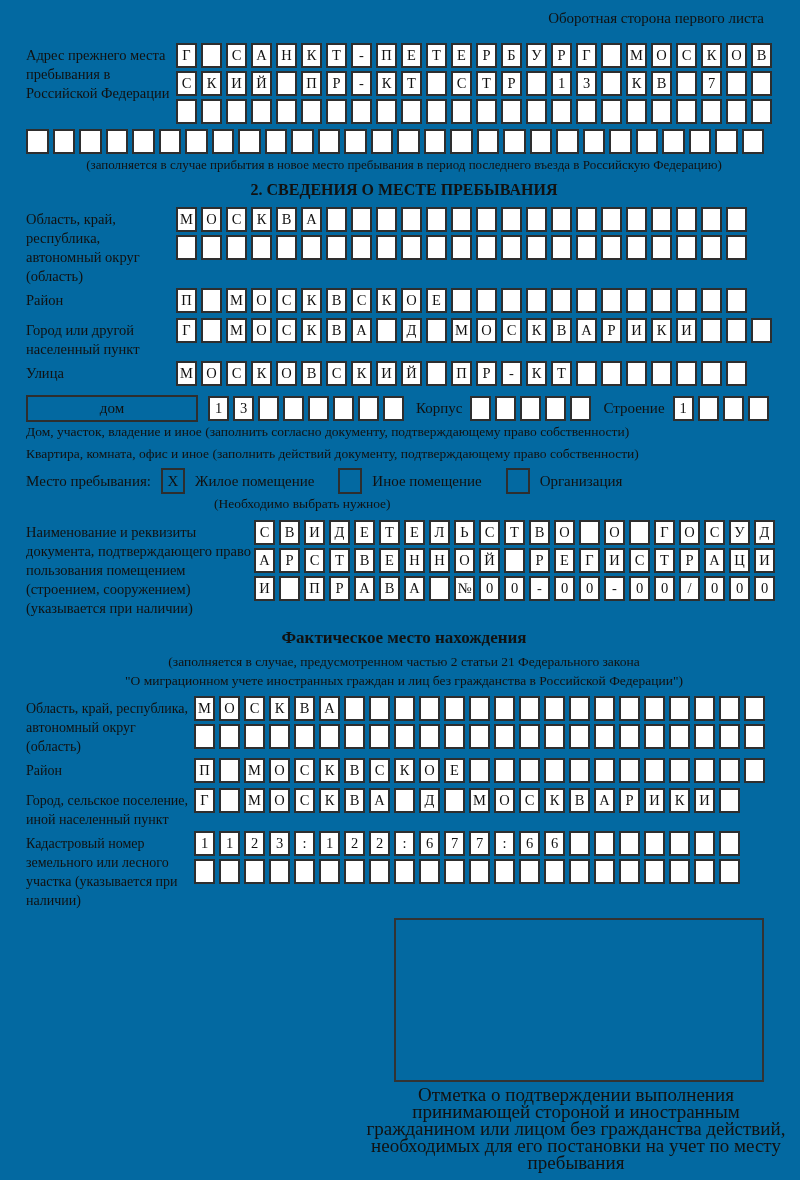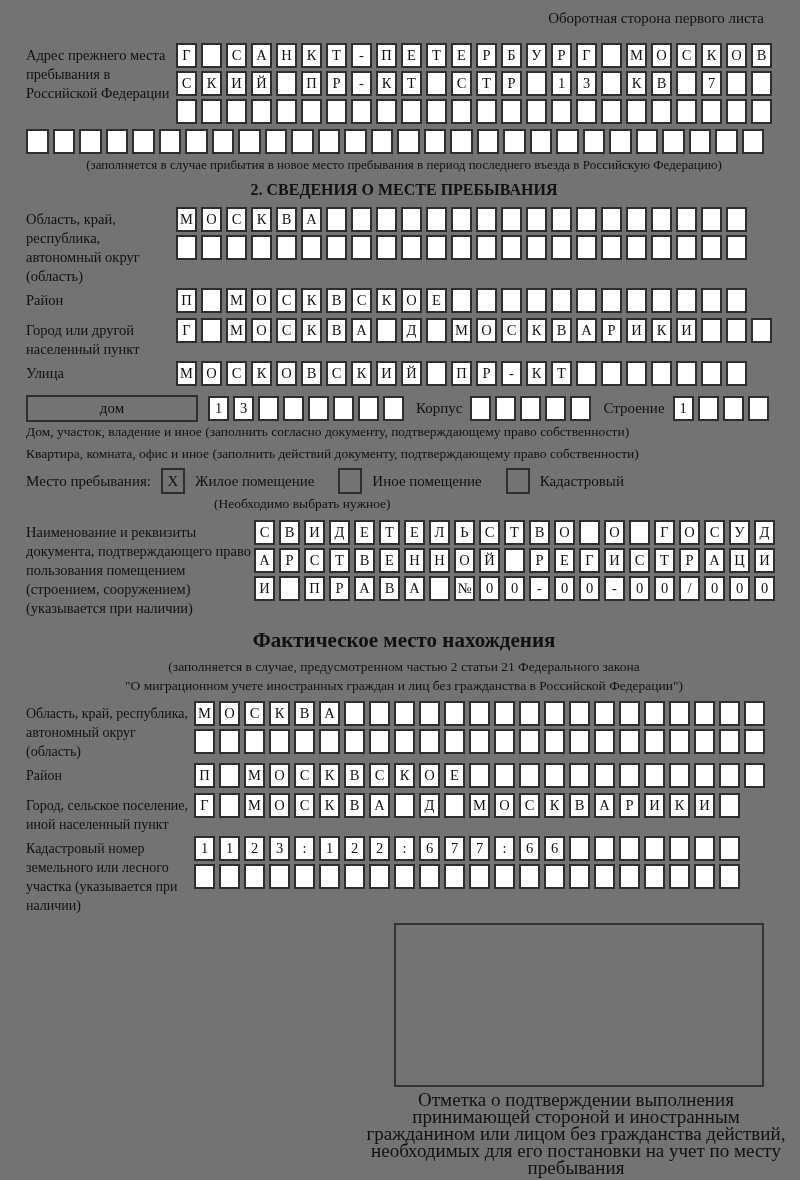--- a/index.html
+++ b/index.html
@@ -1,39 +1,39 @@
 <!DOCTYPE html>
 <html><head>
 <meta charset="utf-8">
 <style>
   html,body{margin:0;padding:0;background:#fff;}
   .page{
     width:800px;height:1180px;box-sizing:border-box;
-    padding:10px 18px 0 26px;background:#737373;color:#111;
+    padding:10px 18px 0 26px;background:#0369a1;color:#111;
     font-family:"Liberation Serif","DejaVu Serif",serif;
     overflow:hidden;position:relative;
   }
   .header-note{text-align:right;font-size:15px;padding-right:18px;margin-bottom:16px;}
 
   .field{display:flex;align-items:flex-start;margin-bottom:2px;font-family:Liberation Serif, serif;}
   .field-label{width:150px;flex:none;font-size:14.5px;line-height:19px;padding-top:3px;}
   .field-label.wide-label{width:228px;}
   .field-label.act-label{width:168px;font-size:14px;}
   .cells{flex:1;min-width:0;}
   .cell-row{white-space:nowrap;height:25px;margin-bottom:3px;}
   .cell{
     display:inline-block;box-sizing:border-box;width:21px;height:25px;
     border:2px solid #2e2e2e;margin-right:4px;text-align:center;
     font-size:14.5px;line-height:20px;vertical-align:top;background:#fff;
   }
   .cell-row.full .cell{width:22.5px;}
 
   .note-center{text-align:center;font-size:13px;margin:2px 0 8px;}
   .section-title{text-align:center;font-weight:bold;font-size:16px;margin:8px 0 8px;}
-  .sub-title{text-align:center;font-weight:bold;font-size:21px;margin:10px 0 4px;}
+  .sub-title{text-align:center;font-weight:bold;font-size:17px;margin:10px 0 4px;}
   .center-note{text-align:center;font-size:13.5px;line-height:19px;}
 
   .inline-row{display:flex;align-items:center;margin:6px 0 2px;}
   .named-box{box-sizing:border-box;border:2px solid #2e2e2e;height:27px;text-align:center;
     font-size:15px;line-height:23px;flex:none;}
   .named-box.dom{width:172px;margin-right:10px;}
   .named-box.kvartira{width:205px;margin-right:10px;}
   .inline-label{font-size:15px;padding:0 8px;flex:none;}
   .small-note{font-size:13.5px;margin:1px 0 6px;}
 
@@ -107,21 +107,21 @@
 
   <div class="small-note">Квартира, комната, офис и иное (заполнить действий документу, подтверждающему право собственности)</div>
 
   <div class="inline-row">
     <div class="stay-label">Место пребывания:</div>
     <div class="checkbox">X</div>
     <div class="opt-label">Жилое помещение</div>
     <div class="checkbox"></div>
     <div class="opt-label">Иное помещение</div>
     <div class="checkbox"></div>
-    <div class="opt-label">Кадастровый</div>
+    <div class="opt-label">Организация</div>
   </div>
   <div class="choose-note">(Необходимо выбрать нужное)</div>
 
   <div class="field">
     <div class="field-label wide-label">Наименование и реквизиты документа, подтверждающего право пользования помещением (строением, сооружением) (указывается при наличии)</div>
     <div class="cells">
       <div class="cell-row"><span class="cell">С</span><span class="cell">В</span><span class="cell">И</span><span class="cell">Д</span><span class="cell">Е</span><span class="cell">Т</span><span class="cell">Е</span><span class="cell">Л</span><span class="cell">Ь</span><span class="cell">С</span><span class="cell">Т</span><span class="cell">В</span><span class="cell">О</span><span class="cell"></span><span class="cell">О</span><span class="cell"></span><span class="cell">Г</span><span class="cell">О</span><span class="cell">С</span><span class="cell">У</span><span class="cell">Д</span></div>
       <div class="cell-row"><span class="cell">А</span><span class="cell">Р</span><span class="cell">С</span><span class="cell">Т</span><span class="cell">В</span><span class="cell">Е</span><span class="cell">Н</span><span class="cell">Н</span><span class="cell">О</span><span class="cell">Й</span><span class="cell"></span><span class="cell">Р</span><span class="cell">Е</span><span class="cell">Г</span><span class="cell">И</span><span class="cell">С</span><span class="cell">Т</span><span class="cell">Р</span><span class="cell">А</span><span class="cell">Ц</span><span class="cell">И</span></div>
       <div class="cell-row"><span class="cell">И</span><span class="cell"></span><span class="cell">П</span><span class="cell">Р</span><span class="cell">А</span><span class="cell">В</span><span class="cell">А</span><span class="cell"></span><span class="cell">№</span><span class="cell">0</span><span class="cell">0</span><span class="cell">-</span><span class="cell">0</span><span class="cell">0</span><span class="cell">-</span><span class="cell">0</span><span class="cell">0</span><span class="cell">/</span><span class="cell">0</span><span class="cell">0</span><span class="cell">0</span></div>
     </div>

